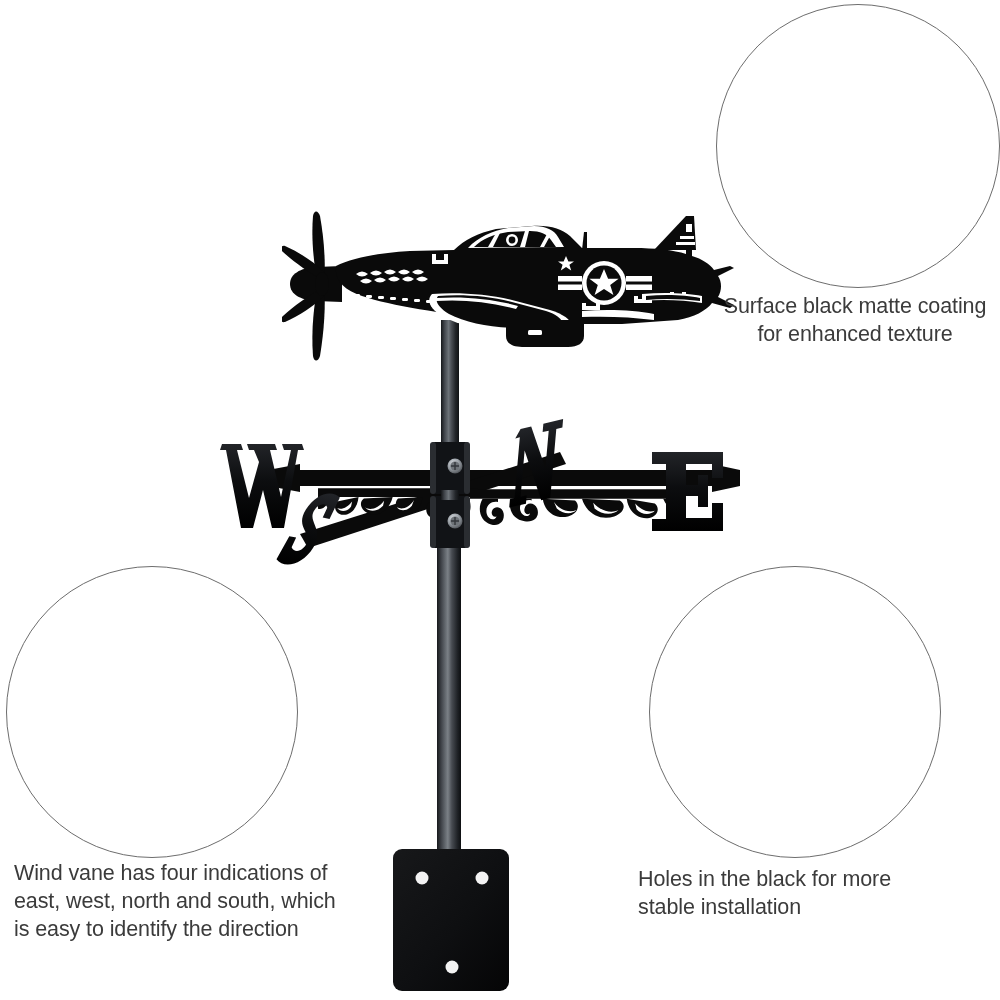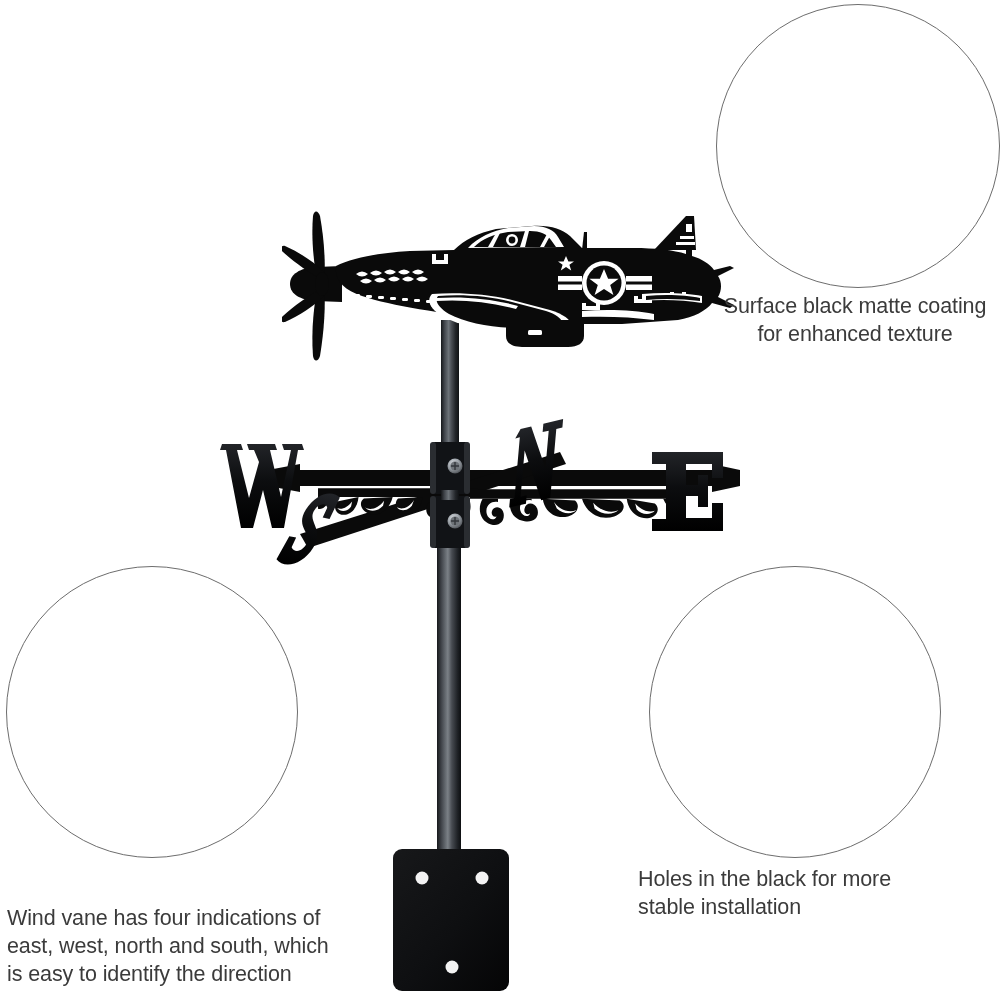--- a/index.html
+++ b/index.html
@@ -327,20 +327,20 @@
     </g>
   </svg>
 
   <div class="inset-circle" style="left:716px; top:4px; width:284px; height:284px;"></div>
   <div class="inset-circle" style="left:6px; top:566px; width:292px; height:292px;"></div>
   <div class="inset-circle" style="left:649px; top:566px; width:292px; height:292px;"></div>
 
   <div class="caption center" style="left:700px; top:293px; width:310px;">Surface black matte coating
 for enhanced texture</div>
 
-  <div class="caption left" style="left:7px; top:860px; width:336px;margin-top:45px;">Wind vane has four indications of
+  <div class="caption left" style="left:14px; top:860px; width:336px;">Wind vane has four indications of
 east, west, north and south, which
 is easy to identify the direction</div>
 
   <div class="caption left" style="left:638px; top:866px; width:320px;">Holes in the black for more
 stable installation</div>
 
 </div>
 
 </body></html>

